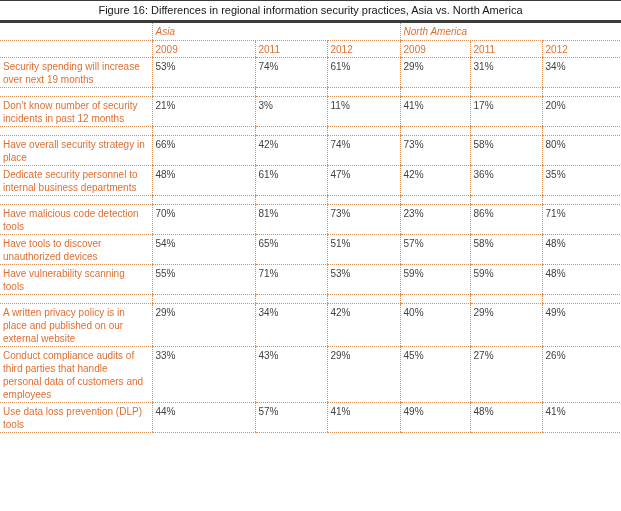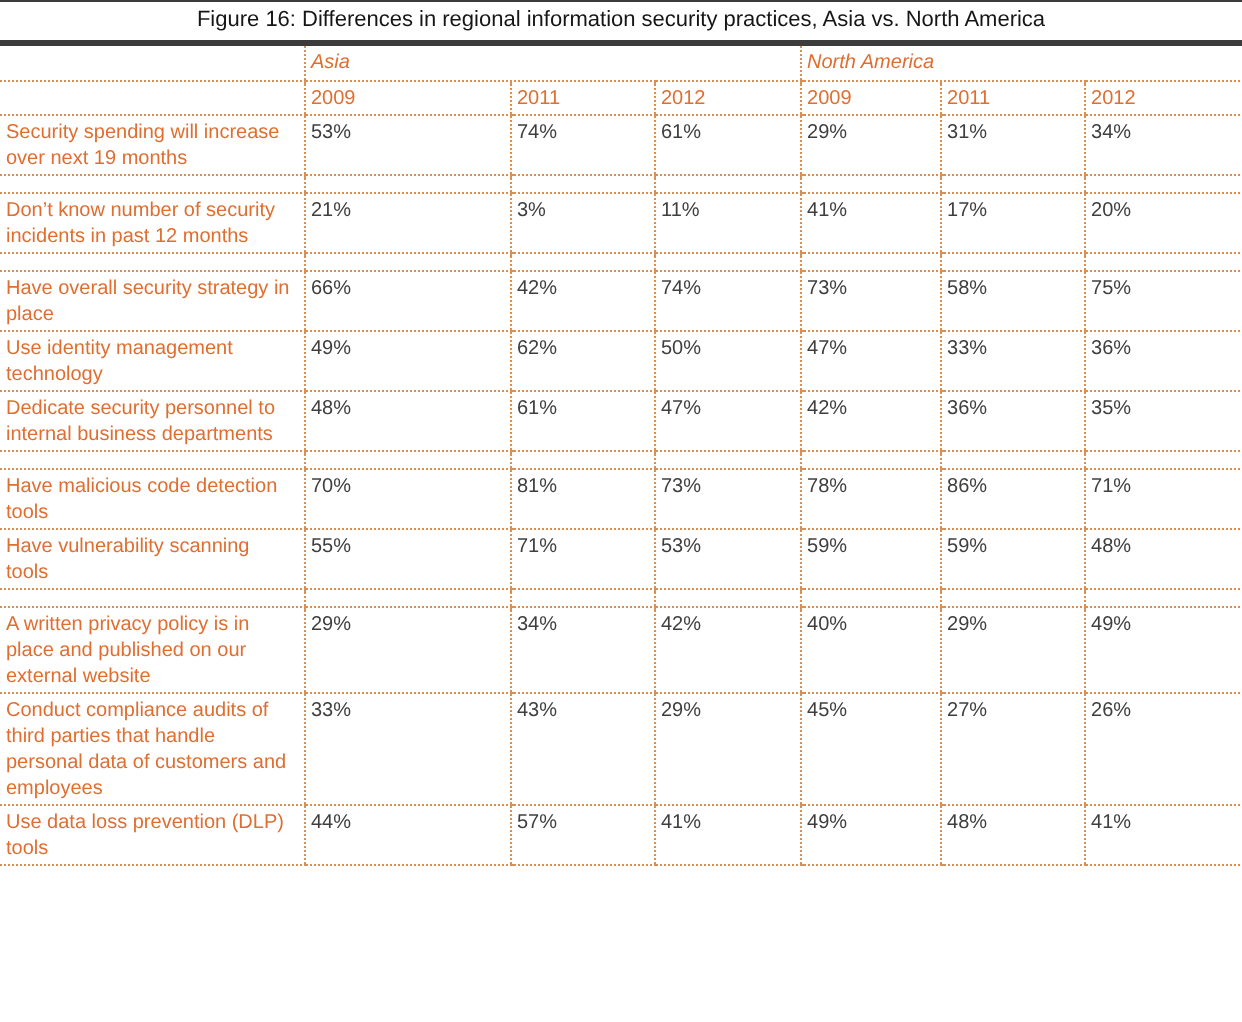--- a/index.html
+++ b/index.html
@@ -138,30 +138,21 @@
           <td class="val"></td>
           <td class="val"></td>
         </tr>
         <tr>
           <td class="label-cell">Have overall security strategy in place</td>
           <td class="val">66%</td>
           <td class="val">42%</td>
           <td class="val">74%</td>
           <td class="val">73%</td>
           <td class="val">58%</td>
-          <td class="val">75%</td>
-        </tr>
-        <tr>
-          <td class="label-cell">Use identity management technology</td>
-          <td class="val">49%</td>
-          <td class="val">62%</td>
-          <td class="val">50%</td>
-          <td class="val">47%</td>
-          <td class="val">33%</td>
-          <td class="val">36%</td>
+          <td class="val">80%</td>
         </tr>
         <tr>
           <td class="label-cell">Dedicate security personnel to internal business departments</td>
           <td class="val">48%</td>
           <td class="val">61%</td>
           <td class="val">47%</td>
           <td class="val">42%</td>
           <td class="val">36%</td>
           <td class="val">35%</td>
         </tr>
@@ -172,23 +163,32 @@
           <td class="val"></td>
           <td class="val"></td>
           <td class="val"></td>
           <td class="val"></td>
         </tr>
         <tr>
           <td class="label-cell">Have malicious code detection tools</td>
           <td class="val">70%</td>
           <td class="val">81%</td>
           <td class="val">73%</td>
-          <td class="val">78%</td>
+          <td class="val">23%</td>
           <td class="val">86%</td>
           <td class="val">71%</td>
+        </tr>
+        <tr>
+          <td class="label-cell">Have tools to discover unauthorized devices</td>
+          <td class="val">54%</td>
+          <td class="val">65%</td>
+          <td class="val">51%</td>
+          <td class="val">57%</td>
+          <td class="val">58%</td>
+          <td class="val">48%</td>
         </tr>
         <tr>
           <td class="label-cell">Have vulnerability scanning tools</td>
           <td class="val">55%</td>
           <td class="val">71%</td>
           <td class="val">53%</td>
           <td class="val">59%</td>
           <td class="val">59%</td>
           <td class="val">48%</td>
         </tr>

